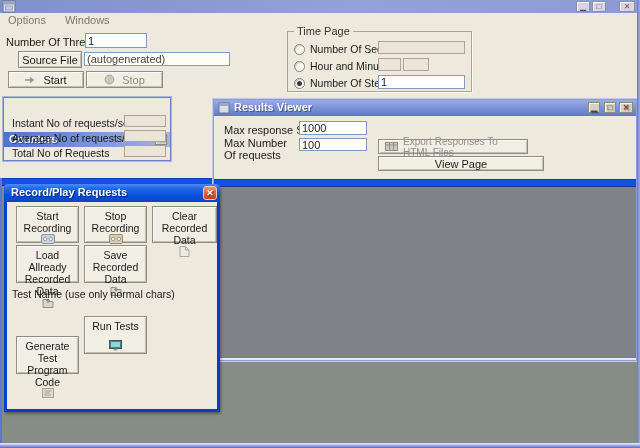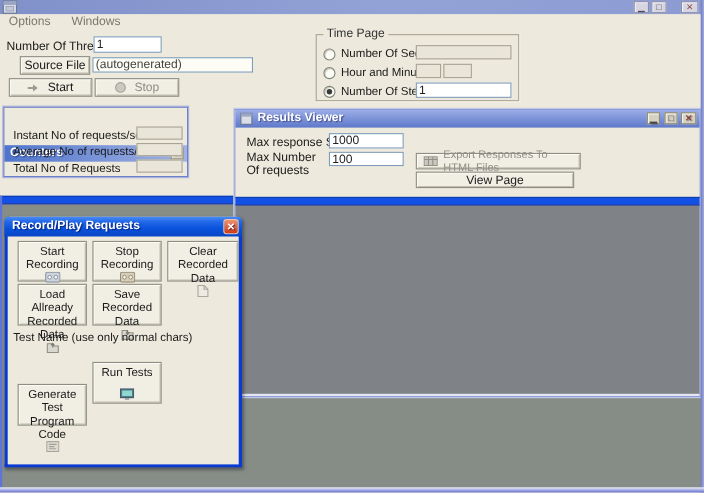--- a/index.html
+++ b/index.html
@@ -174,29 +174,29 @@
 
     <div class="btn dis" style="left:164px; top:39px; width:150px; height:15px; justify-content:center; padding-left:6px; gap:5px; font-size:10px;">
       <span>
         <svg width="13" height="9">
             <rect x="0.5" y="0.5" width="12" height="8" fill="#c9c9c1" stroke="#909088"></rect>
             <path d="M0.5 3 h12 M4.5 0.5 v8 M8.5 0.5 v8" stroke="#909088" fill="none"></path>
           </svg>
       </span>
       <span>Export Responses To HTML Files</span>
     </div>
-    <div class="btn" style="left:164px; top:56px; width:144px; height:15px;">
+    <div class="btn" style="left:164px; top:56px; width:166px; height:15px;">
       <span>View Page</span>
     </div>
 
     <div style="position:absolute; left:0; top:79px; right:0; height:8px; background:#1251e4; border-top:1px solid #0c3fae; border-bottom:1px solid #27338f;"></div>
     <div style="position:absolute; left:0; top:87px; right:0; bottom:0; background:#7f8286; border-bottom:2px solid #e4e6f2;"></div>
   </div>
 
-  <div class="xpwin" style="left:4px; top:197px; width:216px; height:228px;">
+  <div class="xpwin" style="left:4px; top:184px; width:216px; height:228px;">
     <div class="xptitle">
       <span>Record/Play Requests</span>
       <div class="xp-close"><span>✕</span></div>
     </div>
 
     <div class="btn rp-btn" style="left:9px; top:22px; width:63px; height:37px;">
       <span class="txt">Start Recording</span>
       <span>
         <svg width="14" height="10">
             <rect x="0.5" y="0.5" width="13" height="9" rx="1.5" fill="#ccd3dc" stroke="#8a93a0"></rect>

